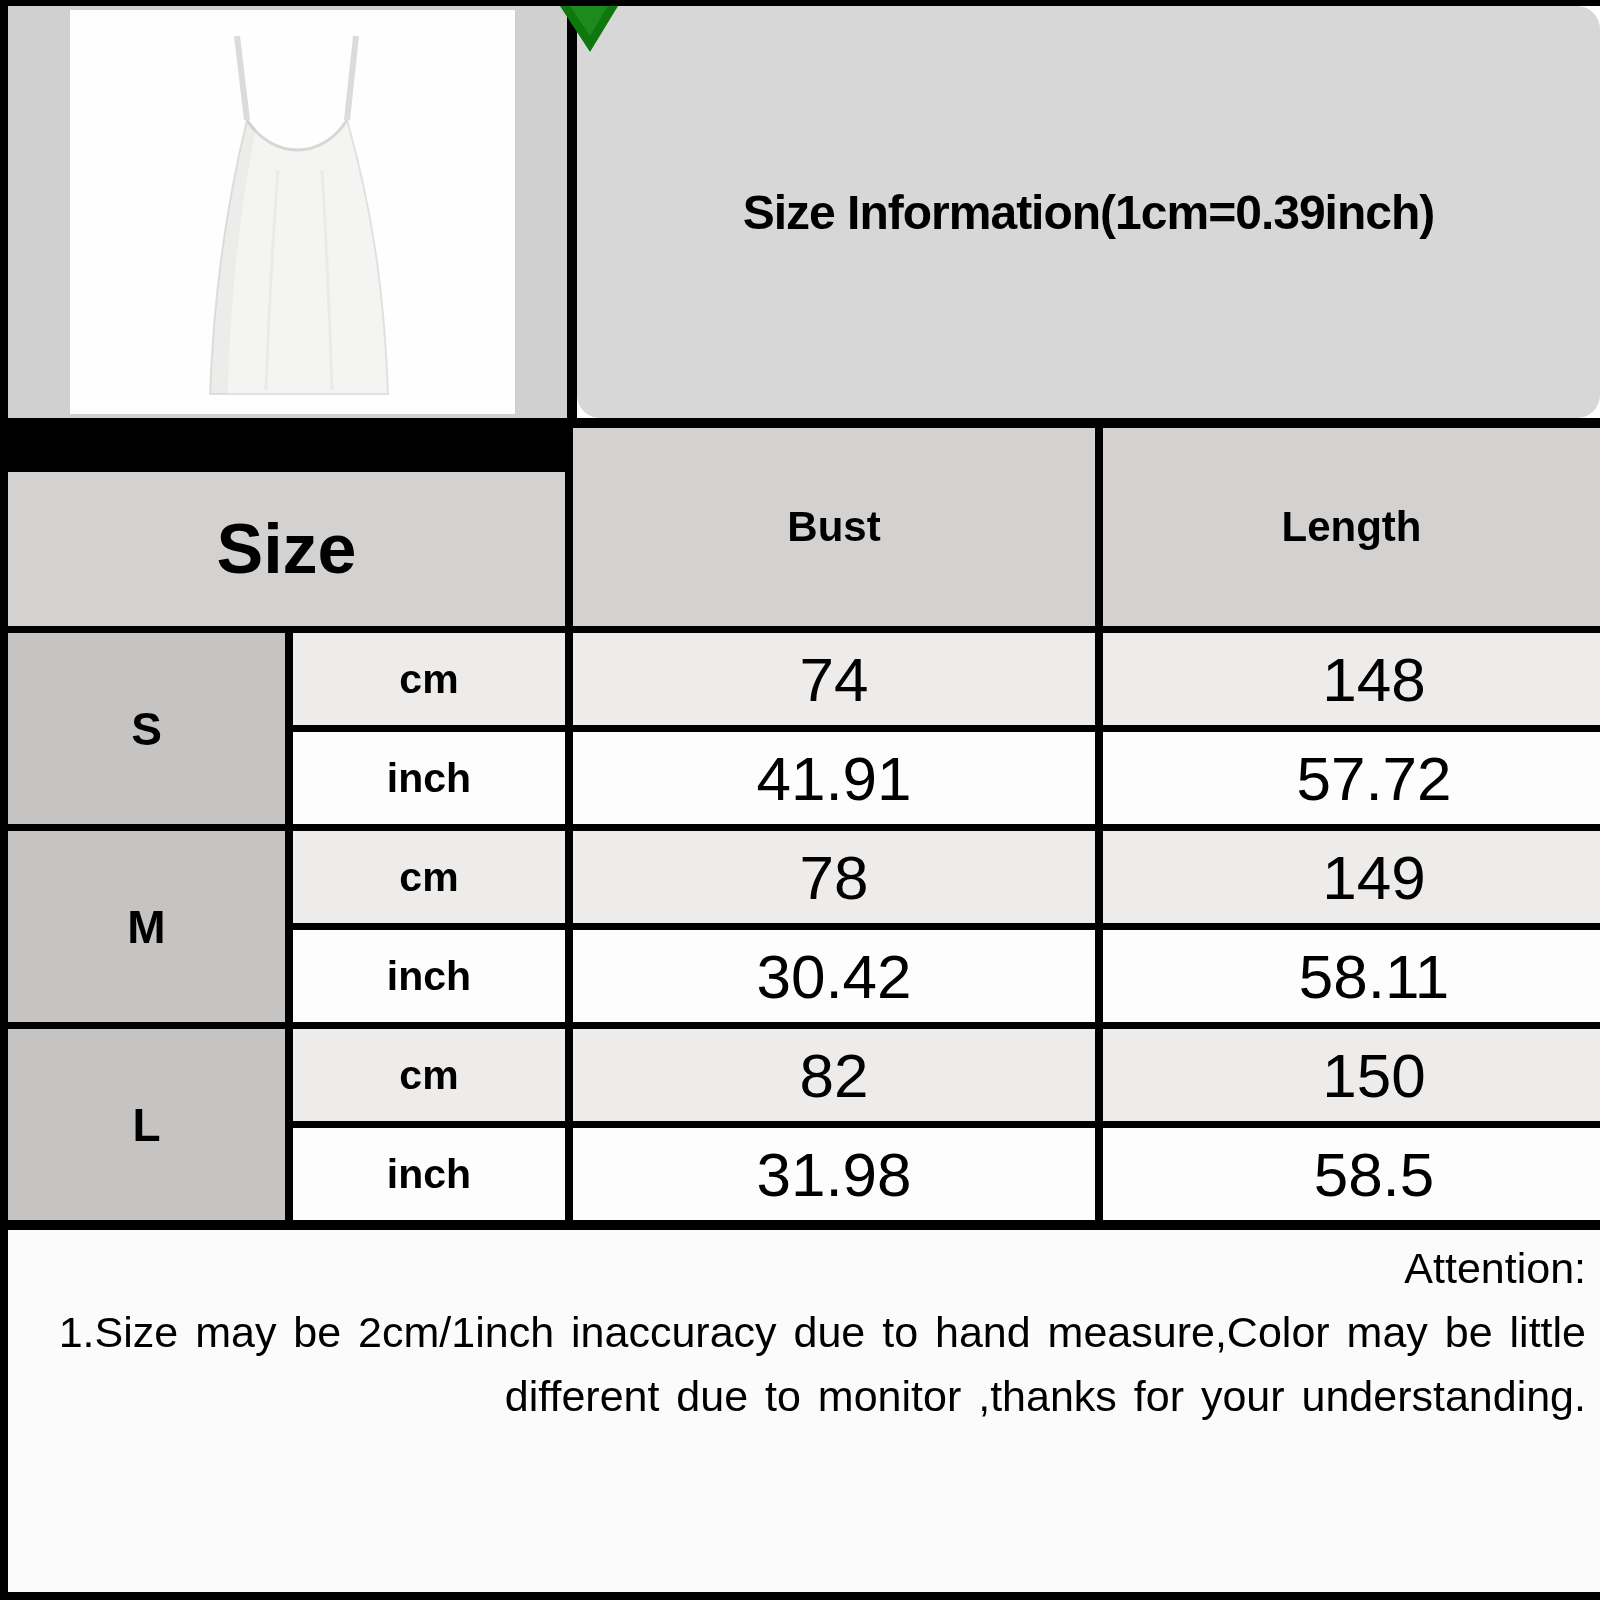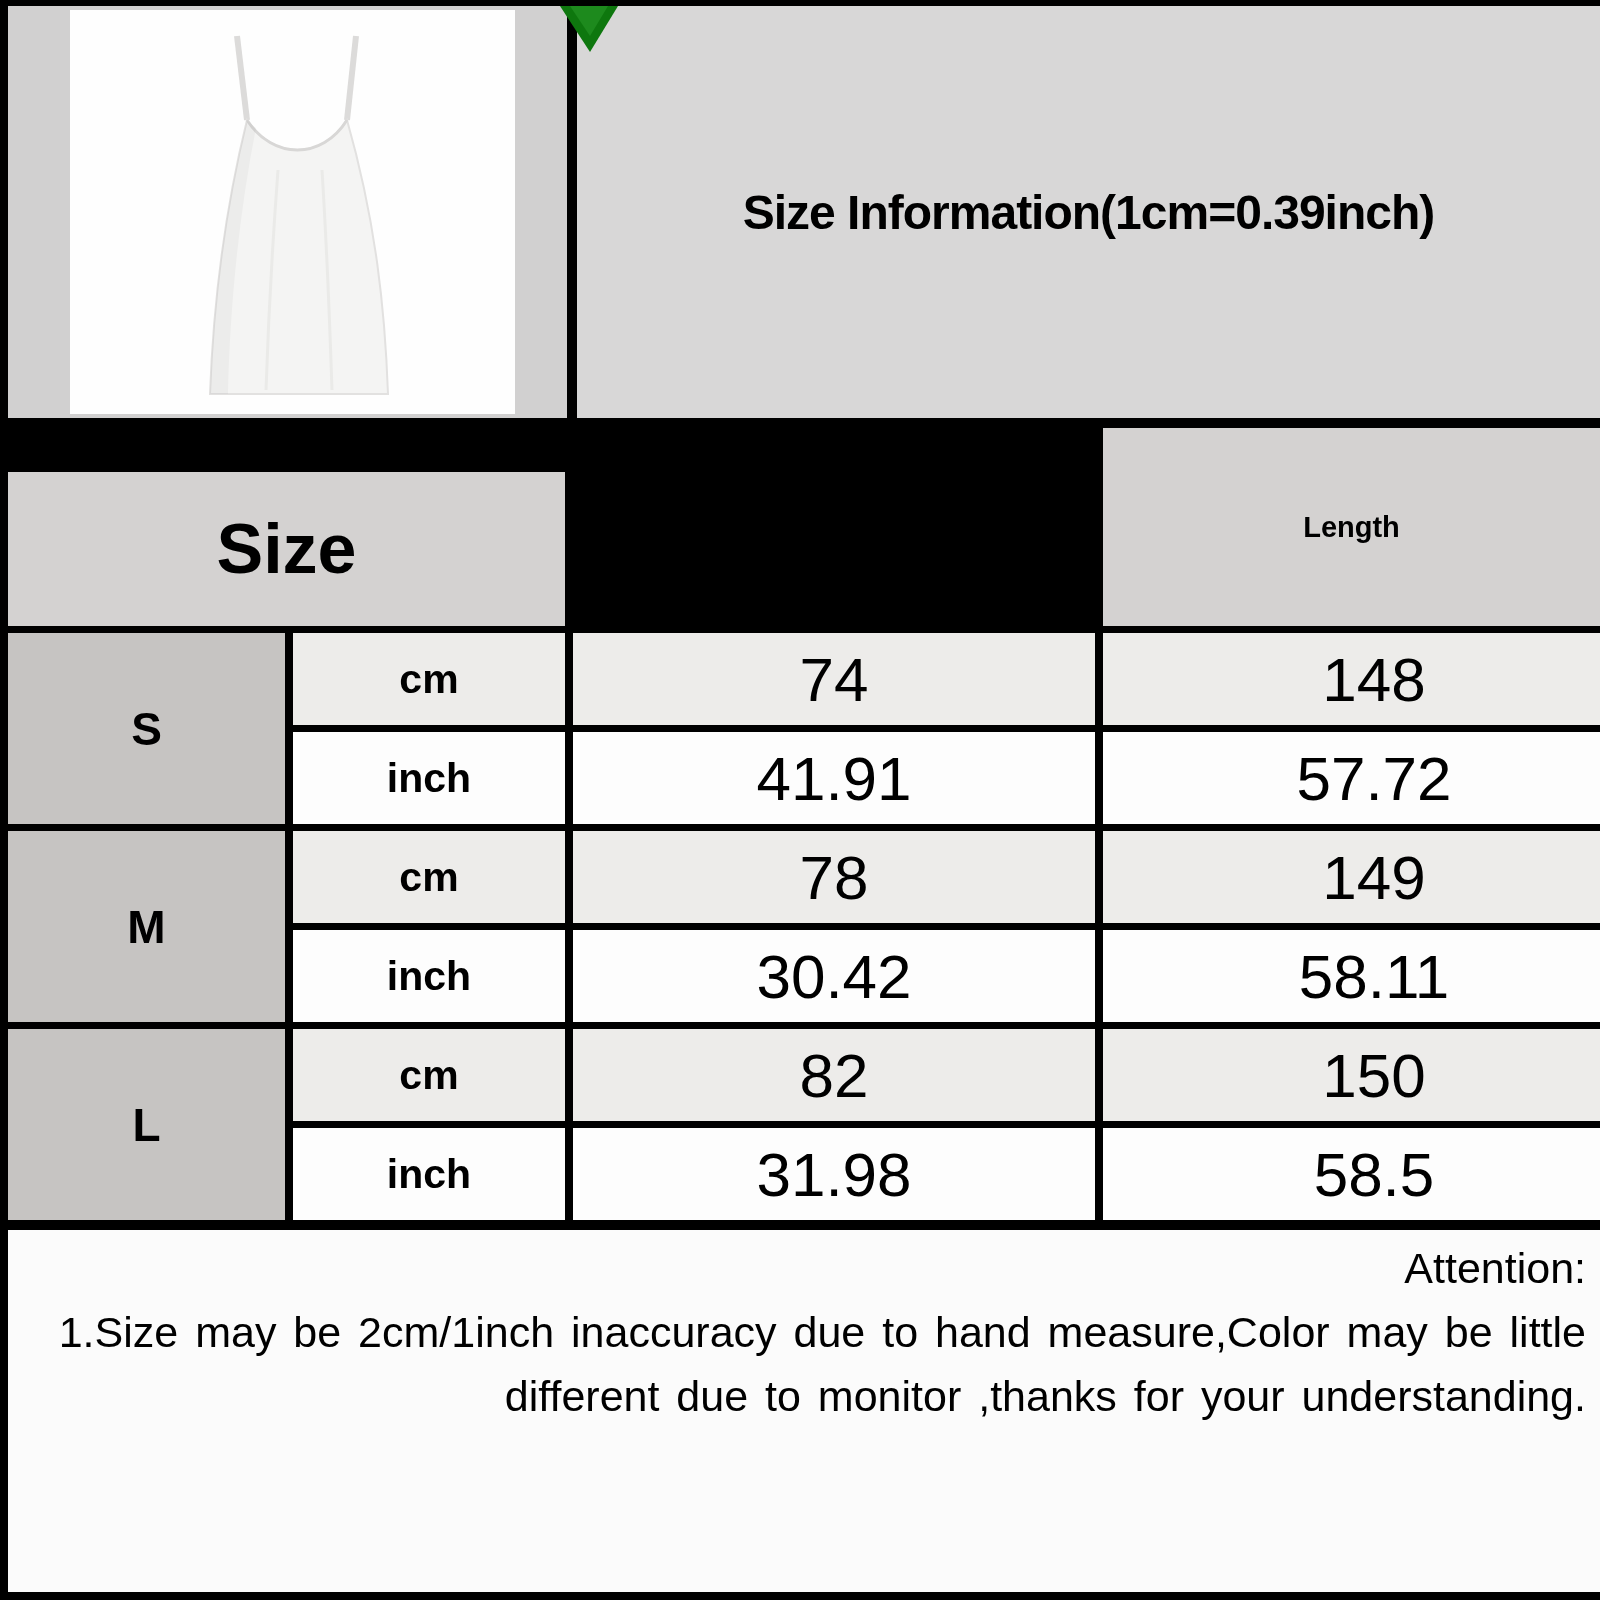--- a/index.html
+++ b/index.html
@@ -7,35 +7,35 @@
        font-family:"Liberation Sans","DejaVu Sans",sans-serif;color:#000;}
   .frame{position:relative;width:1600px;height:1600px;box-sizing:border-box;
          border-top:6px solid #000;border-left:8px solid #000;border-bottom:8px solid #000;
          background:#fff;}
   
   .top-section{display:flex;height:412px;}
   .product-panel{width:559px;background:#d1d0d0;position:relative;flex:0 0 auto;}
   .photo-box{position:absolute;left:62px;top:4px;width:445px;height:404px;background:#fefefe;}
   .photo-box svg{display:block;width:100%;height:100%;}
   .v-divider{width:10px;background:#000;flex:0 0 auto;}
-  .title-panel{flex:1;background:#d8d7d7;display:flex;align-items:center;justify-content:center;}
+  .title-panel{flex:1;background:#d8d7d7;display:flex;align-items:center;justify-content:center;border-radius:23px;}
   .page-title{font-size:48px;font-weight:bold;letter-spacing:-1px;}
   .green-mark{position:absolute;left:550px;top:0;width:62px;height:48px;pointer-events:none;}
   
   .h-line{height:10px;background:#000;}
   
   .size-grid{display:grid;height:792px;background:#000;
              grid-template-columns:277px 272px 522px 497px;
              grid-template-rows:198px repeat(6,92px);
              column-gap:8px;row-gap:7px;}
   .cell{display:flex;align-items:center;justify-content:center;}
   .hdr{background:#d4d2d1;font-weight:bold;}
   .hdr-size{grid-column:1 / span 2;grid-row:1;font-size:70px;margin-top:44px;}
   .hdr-bust{grid-column:3;grid-row:1;font-size:42px;}
-  .hdr-length{grid-column:4;grid-row:1;font-size:29px;}
+  .hdr-length{grid-column:4;grid-row:1;font-size:42px;}
   .size-letter{grid-column:1;background:#c6c4c2;font-weight:bold;font-size:46px;}
   .row-s .size-letter{grid-row:2 / span 2;}
   .row-m .size-letter{grid-row:4 / span 2;}
   .row-l .size-letter{grid-row:6 / span 2;}
   .unit{font-weight:bold;font-size:41px;}
   .val{font-size:62px;}
   .bg-cm{background:#edecea;}
   .bg-inch{background:#fdfdfd;}
   .c2{grid-column:2;} .c3{grid-column:3;} .c4{grid-column:4;padding-left:45px;}
   .r2{grid-row:2;} .r3{grid-row:3;} .r4{grid-row:4;}
@@ -78,20 +78,21 @@
 
   <svg class="green-mark" viewBox="0 0 62 48" aria-hidden="true">
     <polygon points="2,0 60,0 32,46" fill="#0e770e"></polygon>
     <polygon points="12,0 50,0 32,30" fill="#1d8a1d"></polygon>
   </svg>
 
   <div class="h-line"></div>
 
   <div class="size-grid">
     <div class="cell hdr hdr-size">Size</div>
+    <div class="cell hdr hdr-bust">Bust</div>
     <div class="cell hdr hdr-length">Length</div>
 
     <div class="row-s" style="display:contents">
       <div class="cell size-letter">S</div>
       <div class="cell unit bg-cm  c2 r2">cm</div>
       <div class="cell val  bg-cm  c3 r2">74</div>
       <div class="cell val  bg-cm  c4 r2">148</div>
       <div class="cell unit bg-inch c2 r3">inch</div>
       <div class="cell val  bg-inch c3 r3">41.91</div>
       <div class="cell val  bg-inch c4 r3">57.72</div>

